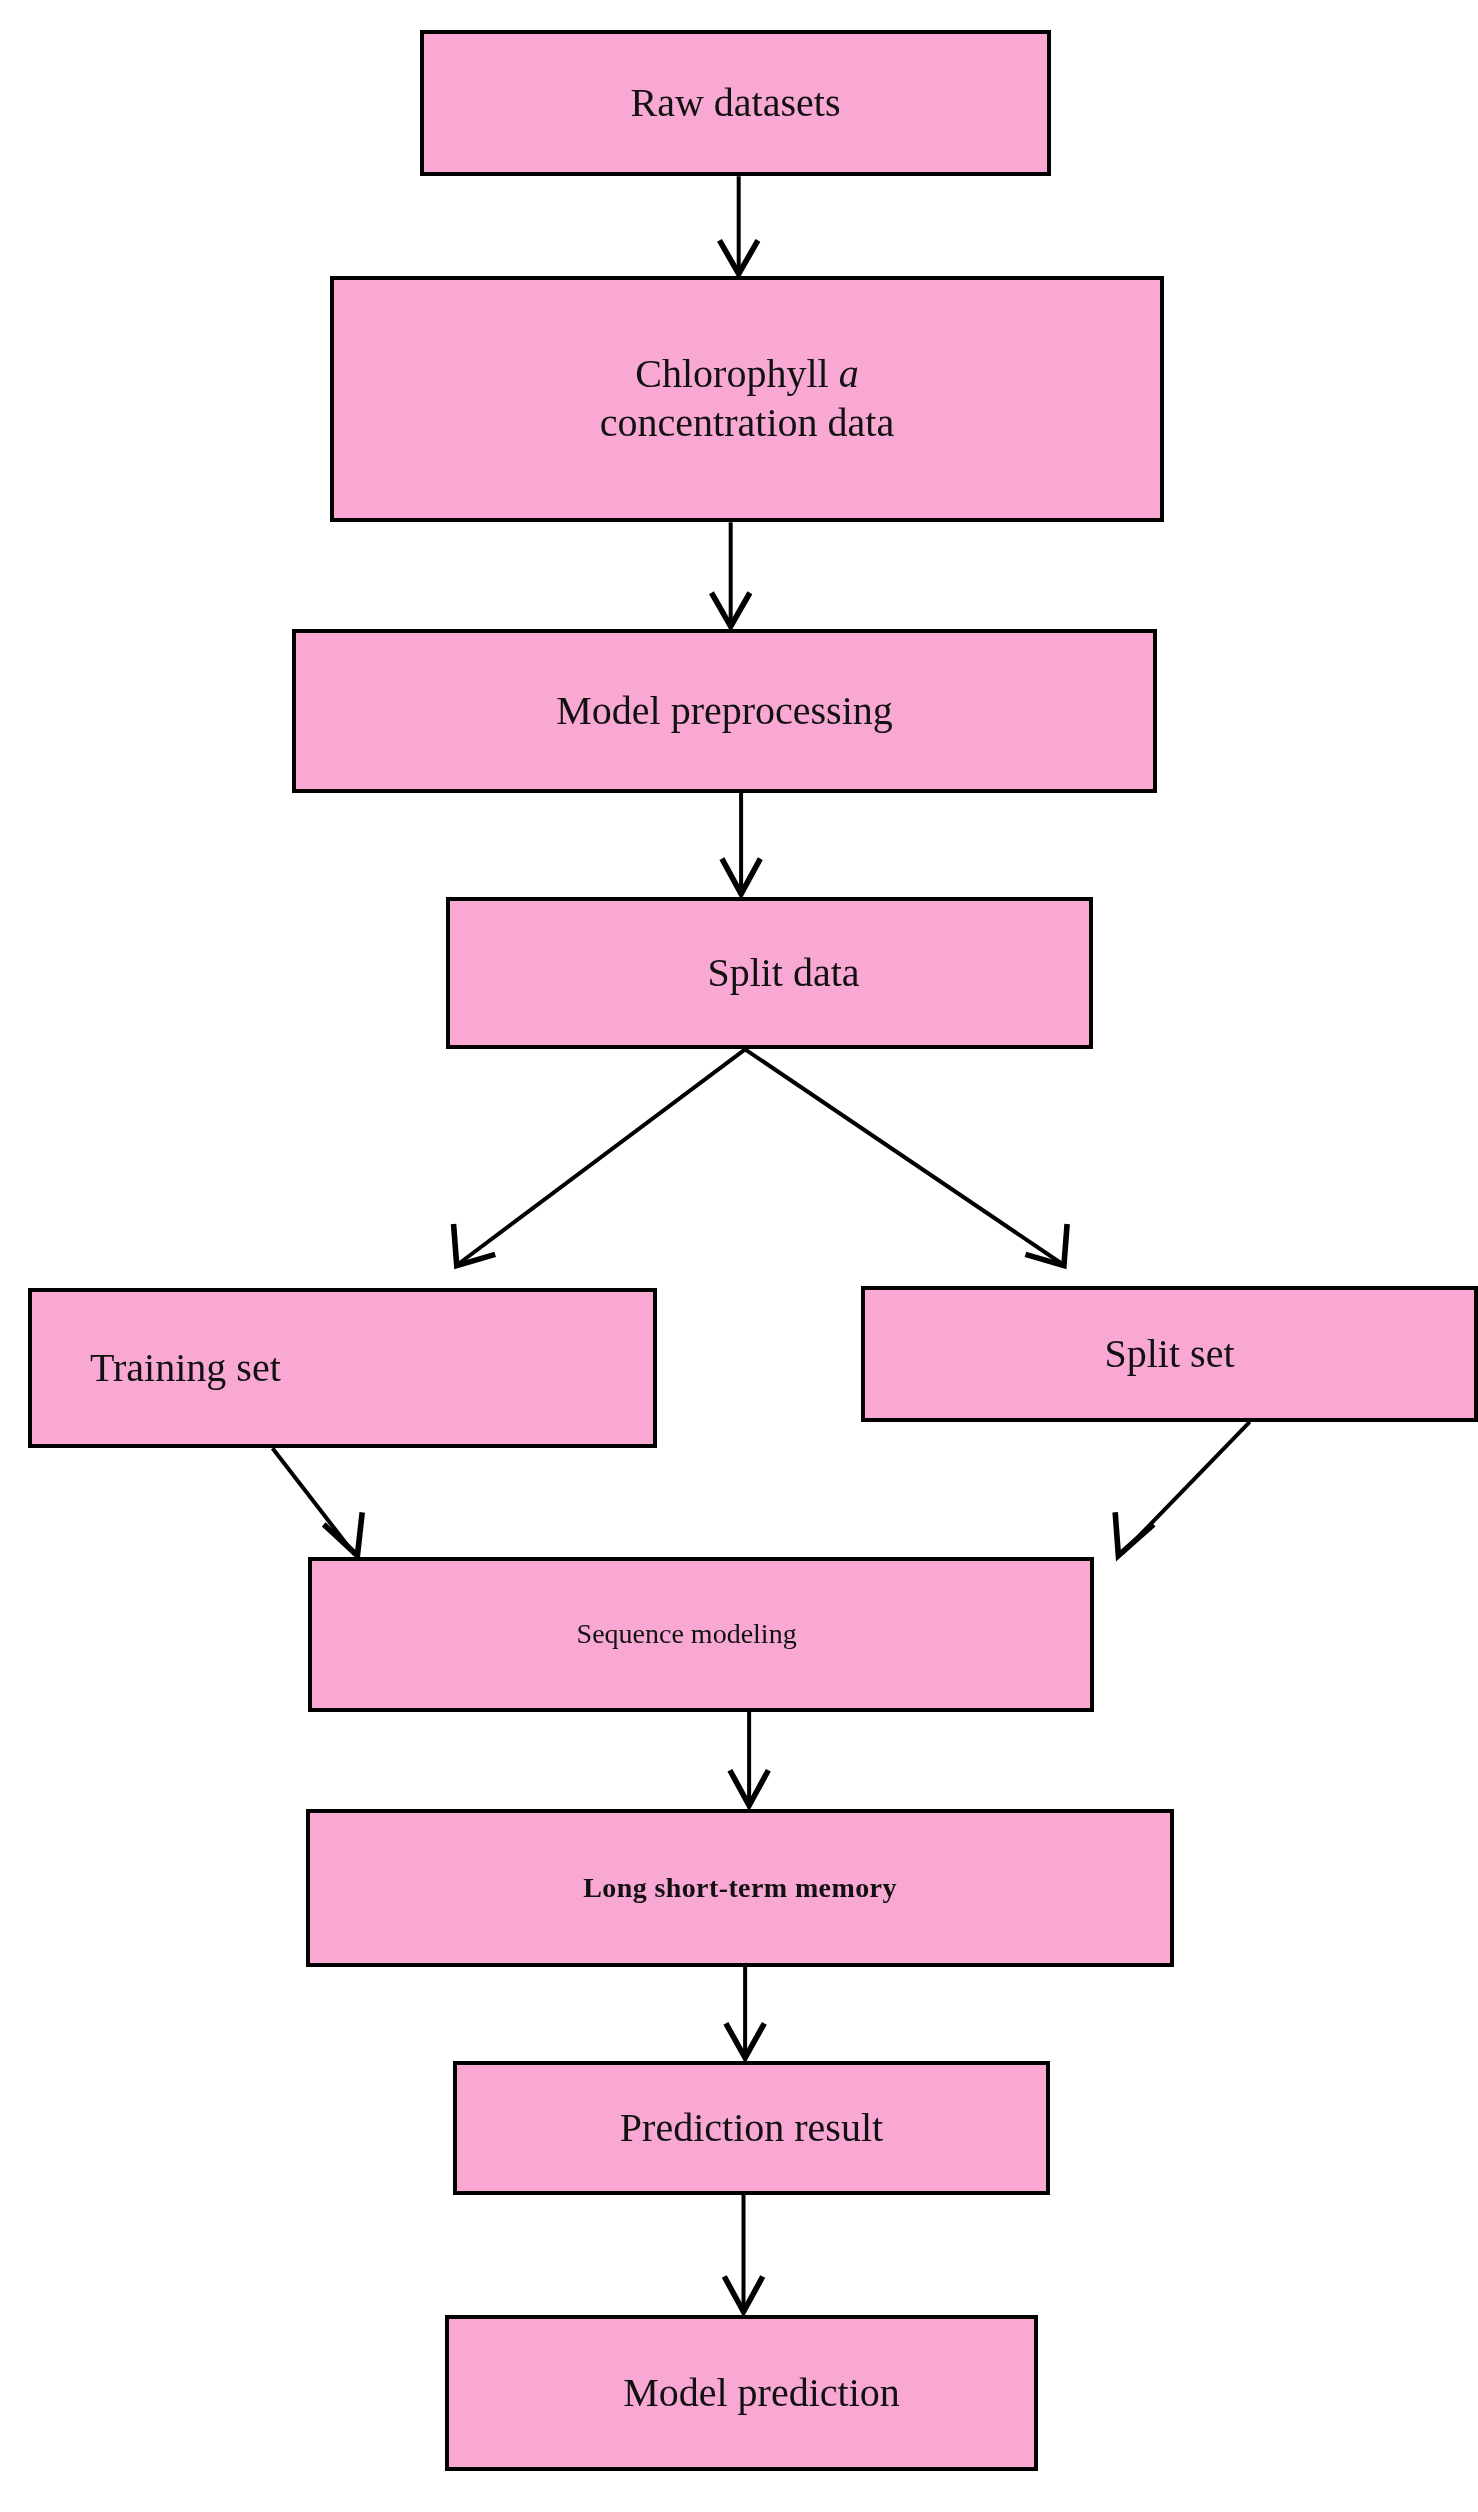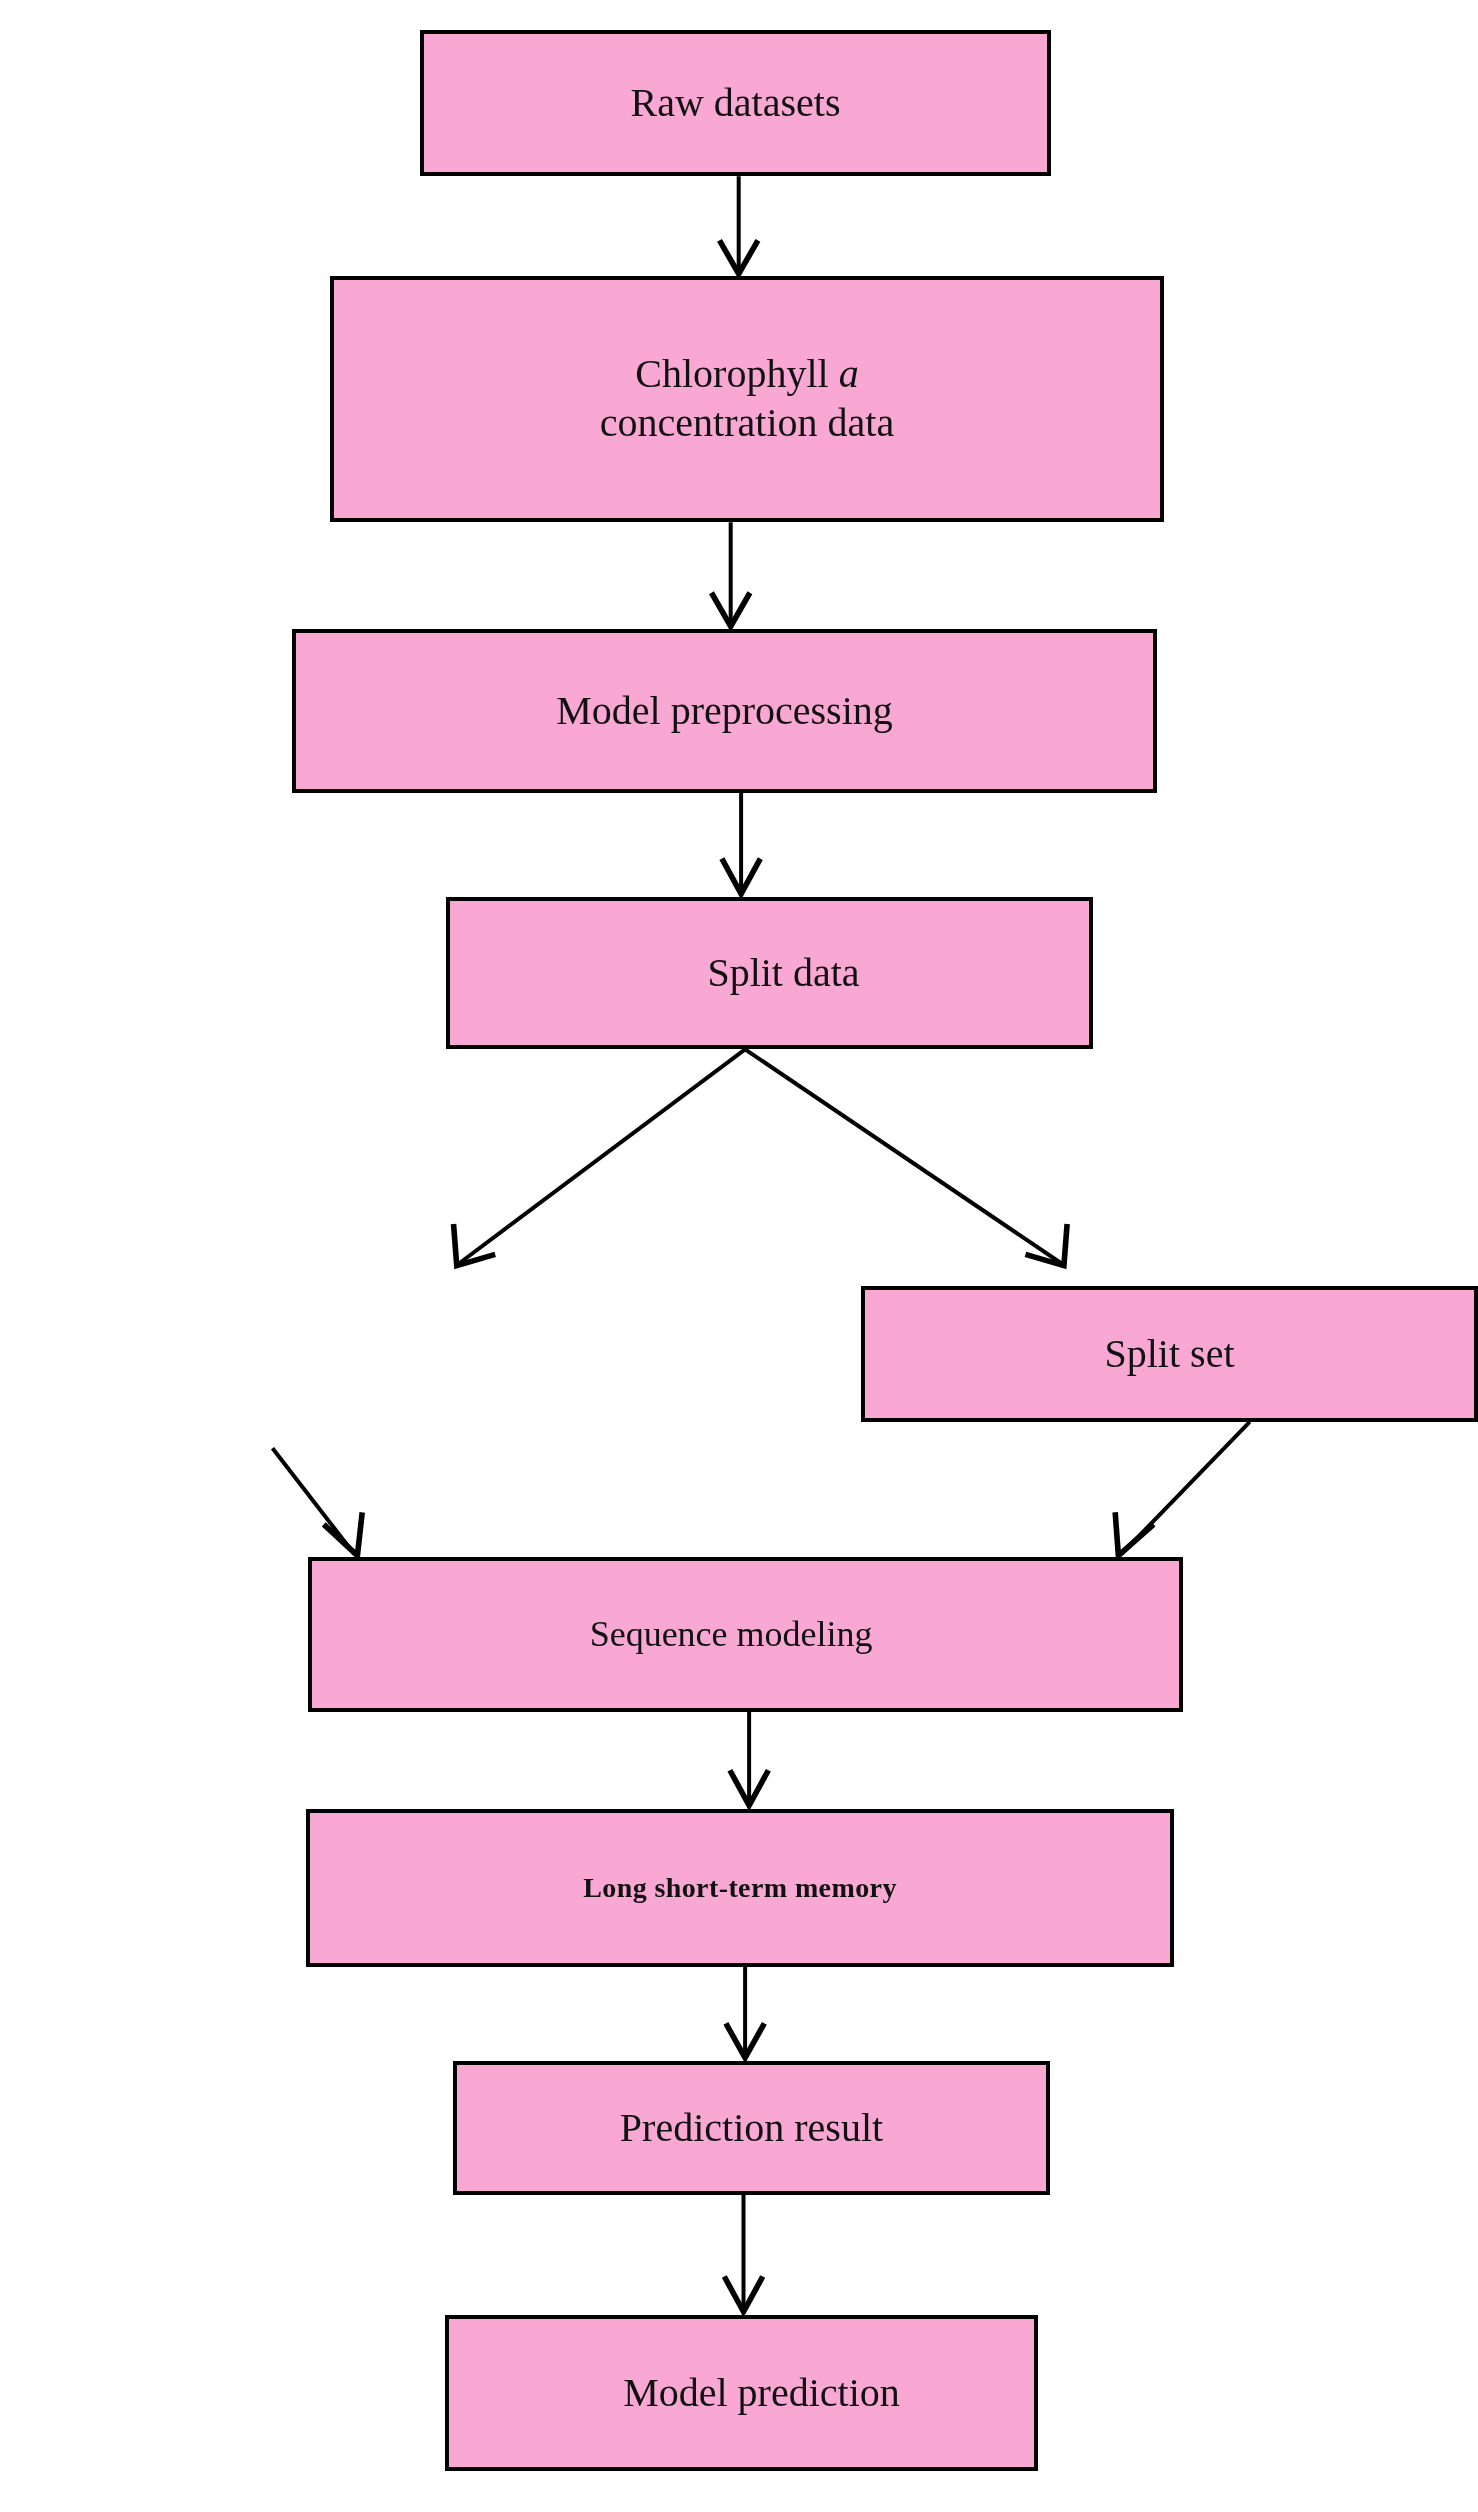--- a/index.html
+++ b/index.html
@@ -119,26 +119,29 @@
   </div>
 
   <div class="node" style="left:292px; top:629px; width:865px; height:164px; font-size:40px;">
     <span class="node-label shift">Model preprocessing</span>
   </div>
 
   <div class="node" style="left:446px; top:897px; width:647px; height:152px; font-size:40px;padding-left:28px;">
     <span class="node-label">Split data</span>
   </div>
 
+  <div class="node align-left-ish" style="left:28px; top:1288px; width:629px; height:160px; font-size:40px;">
+    <span class="node-label">Training set</span>
+  </div>
 
   <div class="node" style="left:861px; top:1286px; width:617px; height:136px; font-size:40px;">
     <span class="node-label">Split set</span>
   </div>
 
-  <div class="node shift-left" style="left:308px; top:1557px; width:875px; height:155px; font-size:36px;">
+  <div class="node shift-left" style="left:308px; top:1557px; width:786px; height:155px; font-size:28px;">
     <span class="node-label">Sequence modeling</span>
   </div>
 
   <div class="node bold" style="left:306px; top:1809px; width:868px; height:158px; font-size:28px;">
     <span class="node-label">Long short-term memory</span>
   </div>
 
   <div class="node" style="left:453px; top:2061px; width:597px; height:134px; font-size:40px;">
     <span class="node-label">Prediction result</span>
   </div>

